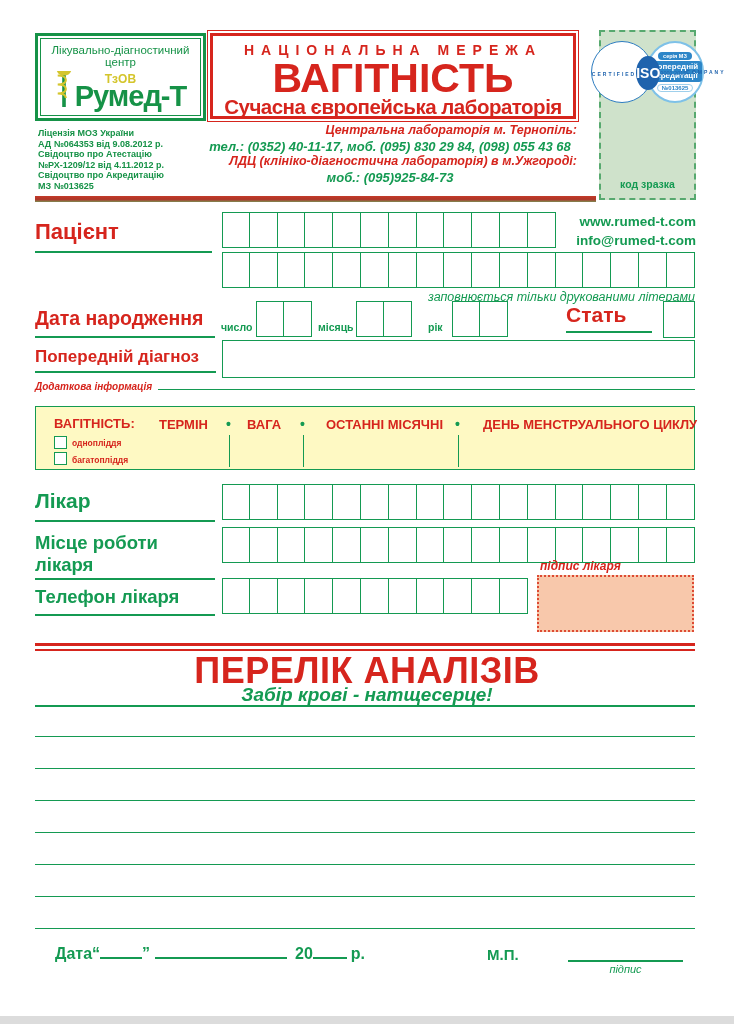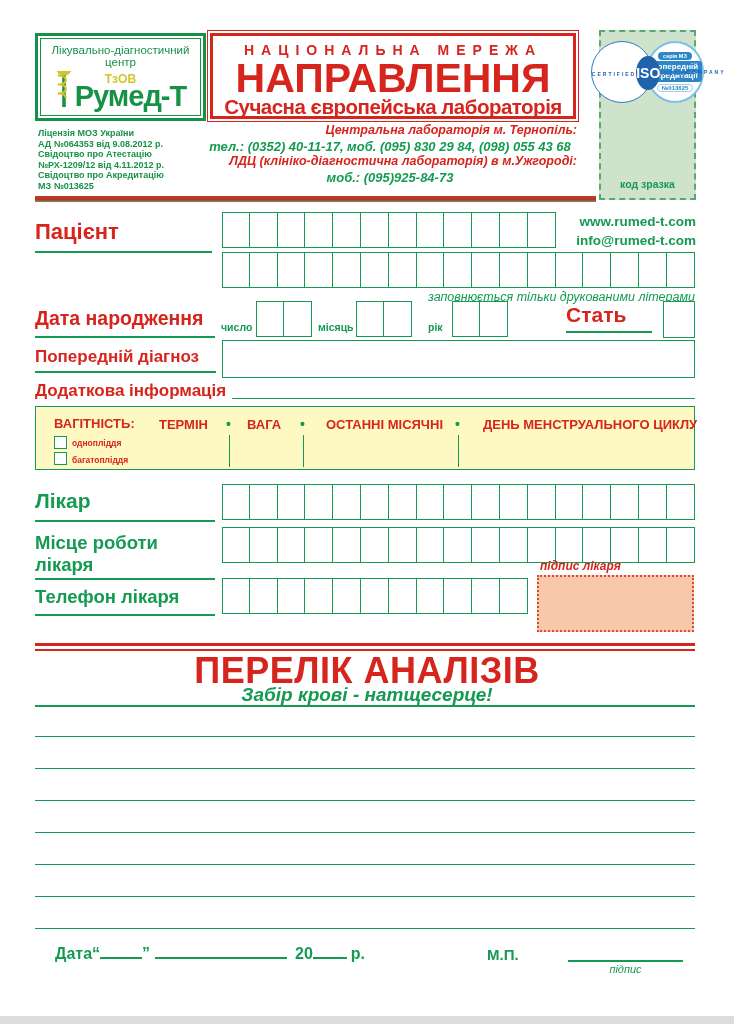--- a/index.html
+++ b/index.html
@@ -55,21 +55,21 @@
   .lbl-patient { left:35px; top:219px; width:177px; font-size:22px; padding-bottom:6px; }
   .lbl-dob { left:35px; top:307px; width:180px; font-size:19.5px; padding-bottom:6px; }
   .lbl-sex { left:566px; top:303px; width:86px; font-size:21px; padding-bottom:4px; }
   .lbl-small { font-size:10.5px; }
   .lbl-day { left:221px; top:321px; }
   .lbl-month { left:318px; top:321px; }
   .lbl-year { left:428px; top:321px; }
   .lbl-diag { left:35px; top:347px; width:181px; font-size:17px; padding-bottom:4px; }
   .diag-box { left:222px; top:340px; width:473px; height:38px; border:1.8px solid #149a52; background:#fff; }
   .extra-row { left:35px; top:381px; width:660px; display:flex; align-items:flex-end; }
-  .lbl-extra { font-size:17px; white-space:nowrap; }
+  .lbl-extra { font-size:10px; white-space:nowrap;font-style:italic; }
   .extra-line { flex:1; border-bottom:1.8px solid #149a52; margin-left:6px; margin-bottom:2px; }
 
   .preg-box { left:35px; top:406px; width:660px; height:64px; border:1.8px solid #149a52; background:#fef9c3; }
   .lbl-preg { position:absolute; left:18px; top:9px; font-size:13px; color:#d6251d; font-weight:bold; }
   .chk-col { position:absolute; left:18px; top:27px; }
   .chk-row { display:flex; align-items:center; height:17px; }
   .chk { width:13px; height:13px; border:1.4px solid #149a52; background:#fff; flex:none; }
   .chk-row + .chk-row .chk { margin-top:-1.4px; }
   .chk-lbl { font-size:8.5px; color:#d6251d; font-weight:bold; margin-left:5px; }
   .ph { position:absolute; top:10px; font-size:13px; color:#d6251d; font-weight:bold; white-space:nowrap; }
@@ -147,21 +147,21 @@
     <div>Ліцензія МОЗ України</div>
     <div>АД №064353 від 9.08.2012 р.</div>
     <div>Свідоцтво про Атестацію</div>
     <div>№РХ-1209/12 від 4.11.2012 р.</div>
     <div>Свідоцтво про Акредитацію</div>
     <div>МЗ №013625</div>
   </div>
 
   <div class="abs title-box">
     <div class="network">НАЦІОНАЛЬНА МЕРЕЖА</div>
-    <div class="main-title">НАПРАВЛЕННЯ</div>
+    <div class="main-title">ВАГІТНІСТЬ</div>
     <div class="subtitle">Сучасна європейська лабораторія</div>
   </div>
 
   <div class="abs contacts">
     <div class="c-red">Центральна лабораторія м. Тернопіль:</div>
     <div class="c-green">тел.: (0352) 40-11-17, моб. (095) 830 29 84, (098) 055 43 68</div>
     <div class="c-red">ЛДЦ (клініко-діагностична лабораторія) в м.Ужгороді:</div>
     <div class="c-green">моб.: (095)925-84-73</div>
   </div>
 

